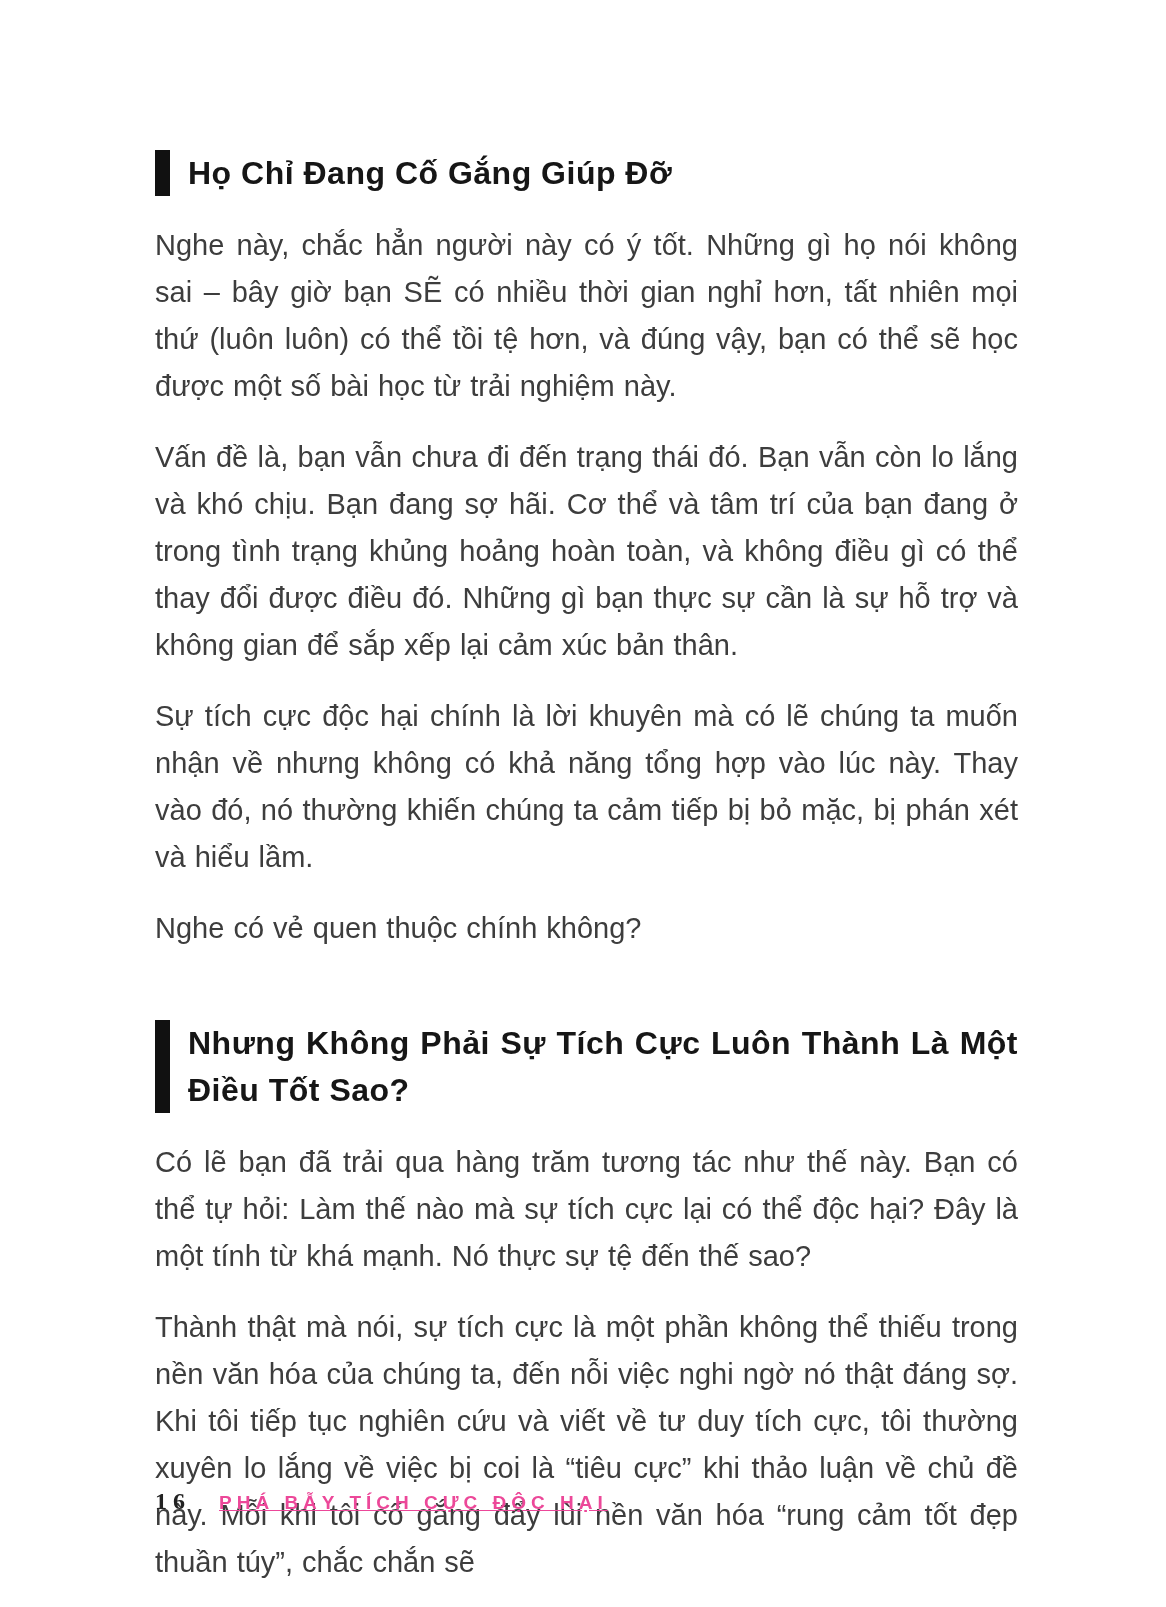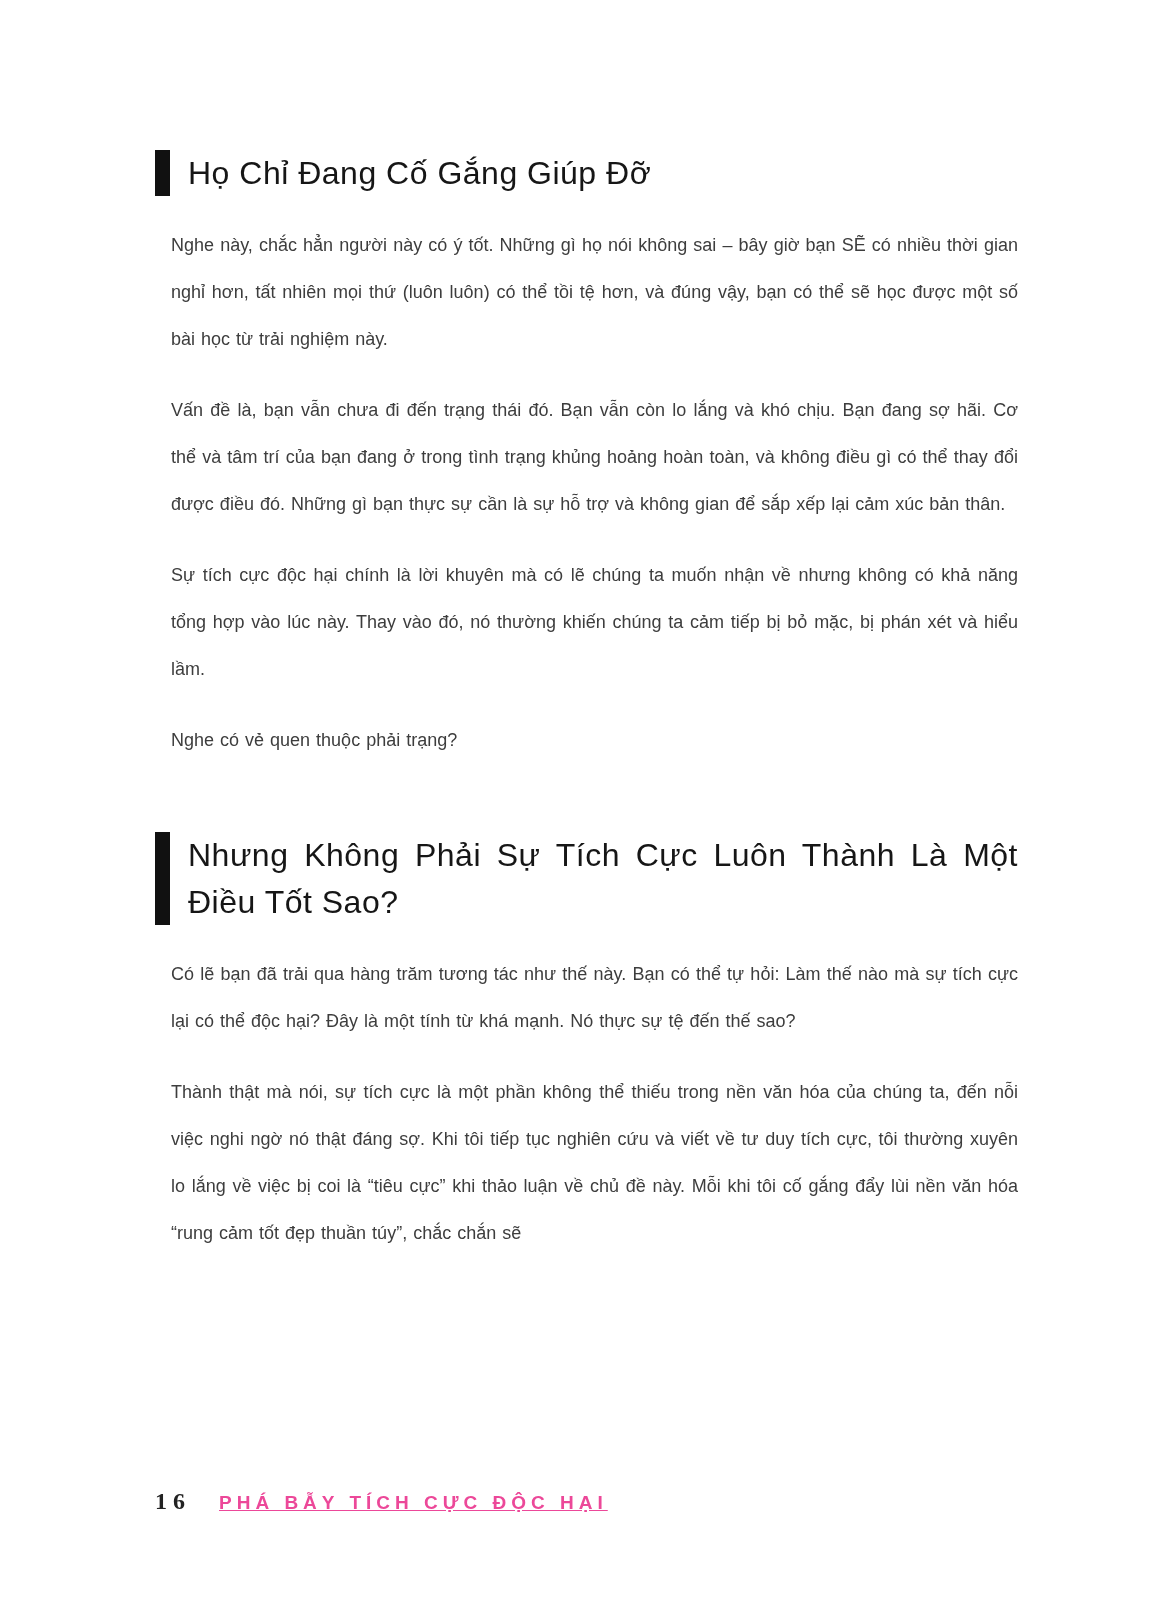--- a/index.html
+++ b/index.html
@@ -31,30 +31,30 @@
   }
   .heading .bar {
     flex: 0 0 15px;
     background: #111111;
     align-self: stretch;
     min-height: 34px;
   }
   .heading .heading-text {
     font-size: 32px;
     line-height: 1.45;
-    font-weight: normal;
+    font-weight: bold;
     letter-spacing: 0.5px;
     text-align: justify;
     color: #161616;
   }
   .para {
-    font-size: 18px;
+    font-size: 29px;
     line-height: 47px;
     text-align: justify;
-    margin: 0 0 24px 16px;
+    margin: 0 0 24px 0;
     color: #3d3d3d;
     word-spacing: 1px;
   }
   .para:last-child { margin-bottom: 0; }
 
   .footer {
     position: absolute;
     left: 155px;
     bottom: 92px;
     display: flex;
@@ -82,21 +82,21 @@
 <div class="page">
 
   <section class="section">
     <h2 class="heading">
       <span class="bar"></span>
       <span class="heading-text">Họ Chỉ Đang Cố Gắng Giúp Đỡ</span>
     </h2>
     <p class="para">Nghe này, chắc hẳn người này có ý tốt. Những gì họ nói không sai – bây giờ bạn SẼ có nhiều thời gian nghỉ hơn, tất nhiên mọi thứ (luôn luôn) có thể tồi tệ hơn, và đúng vậy, bạn có thể sẽ học được một số bài học từ trải nghiệm này.</p>
     <p class="para">Vấn đề là, bạn vẫn chưa đi đến trạng thái đó. Bạn vẫn còn lo lắng và khó chịu. Bạn đang sợ hãi. Cơ thể và tâm trí của bạn đang ở trong tình trạng khủng hoảng hoàn toàn, và không điều gì có thể thay đổi được điều đó. Những gì bạn thực sự cần là sự hỗ trợ và không gian để sắp xếp lại cảm xúc bản thân.</p>
     <p class="para">Sự tích cực độc hại chính là lời khuyên mà có lẽ chúng ta muốn nhận về nhưng không có khả năng tổng hợp vào lúc này. Thay vào đó, nó thường khiến chúng ta cảm tiếp bị bỏ mặc, bị phán xét và hiểu lầm.</p>
-    <p class="para">Nghe có vẻ quen thuộc phải trạng?</p>
+    <p class="para">Nghe có vẻ quen thuộc chính không?</p>
   </section>
 
   <section class="section">
     <h2 class="heading">
       <span class="bar"></span>
       <span class="heading-text">Nhưng Không Phải Sự Tích Cực Luôn Thành Là Một Điều Tốt Sao?</span>
     </h2>
     <p class="para">Có lẽ bạn đã trải qua hàng trăm tương tác như thế này. Bạn có thể tự hỏi: Làm thế nào mà sự tích cực lại có thể độc hại? Đây là một tính từ khá mạnh. Nó thực sự tệ đến thế sao?</p>
     <p class="para">Thành thật mà nói, sự tích cực là một phần không thể thiếu trong nền văn hóa của chúng ta, đến nỗi việc nghi ngờ nó thật đáng sợ. Khi tôi tiếp tục nghiên cứu và viết về tư duy tích cực, tôi thường xuyên lo lắng về việc bị coi là “tiêu cực” khi thảo luận về chủ đề này. Mỗi khi tôi cố gắng đẩy lùi nền văn hóa “rung cảm tốt đẹp thuần túy”, chắc chắn sẽ</p>
   </section>

